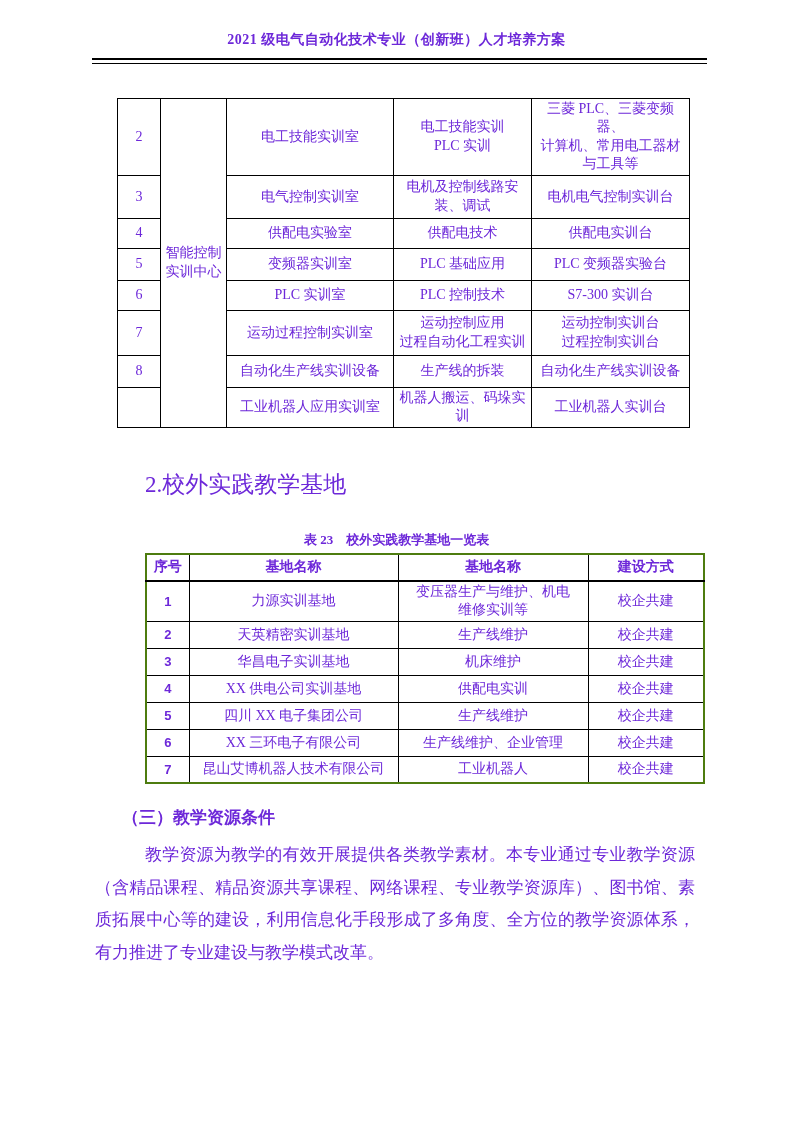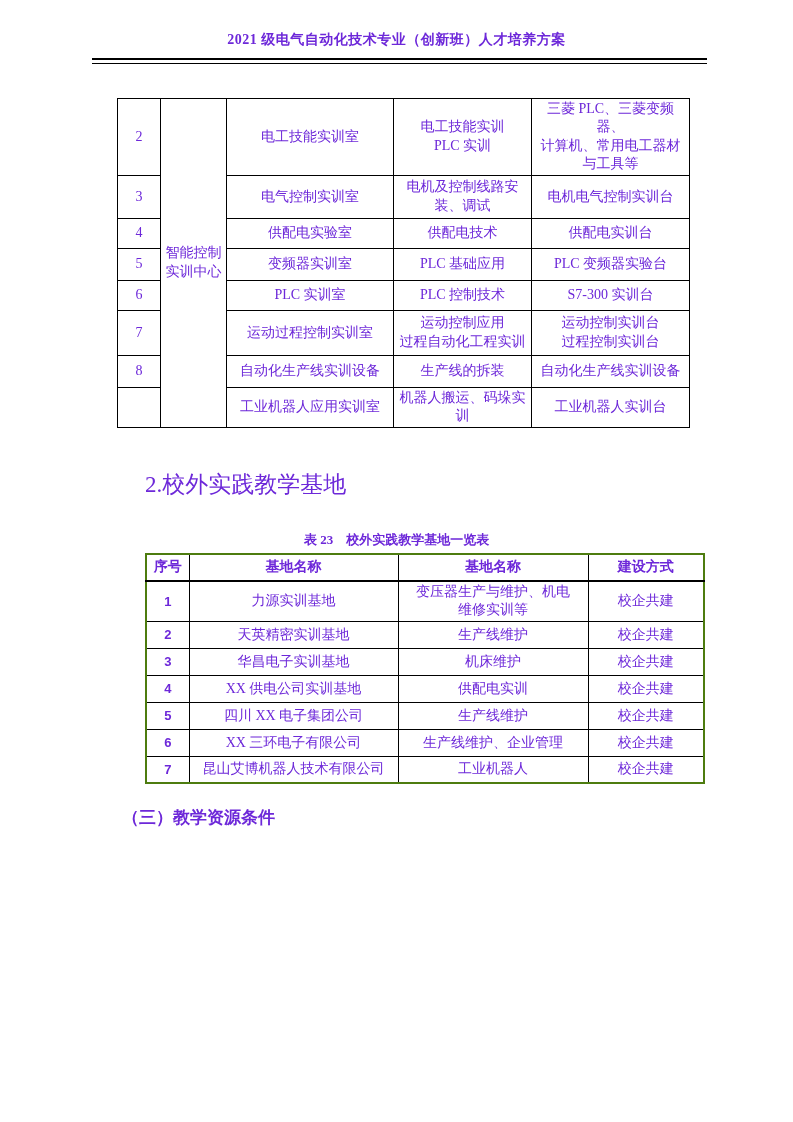--- a/index.html
+++ b/index.html
@@ -212,16 +212,17 @@
         <td class="num">7</td>
         <td>昆山艾博机器人技术有限公司</td>
         <td>工业机器人</td>
         <td>校企共建</td>
       </tr>
     </tbody>
   </table>
 
   <div class="sec-heading">（三）教学资源条件</div>
 
+  <p class="para" style="top:839px">教学资源为教学的有效开展提供各类教学素材。本专业通过专业教学资源（含精品课程、精品资源共享课程、网络课程、专业教学资源库）、图书馆、素质拓展中心等的建设，利用信息化手段形成了多角度、全方位的教学资源体系，有力推进了专业建设与教学模式改革。</p>
 
 
 
 </div>
 
 </body></html>

